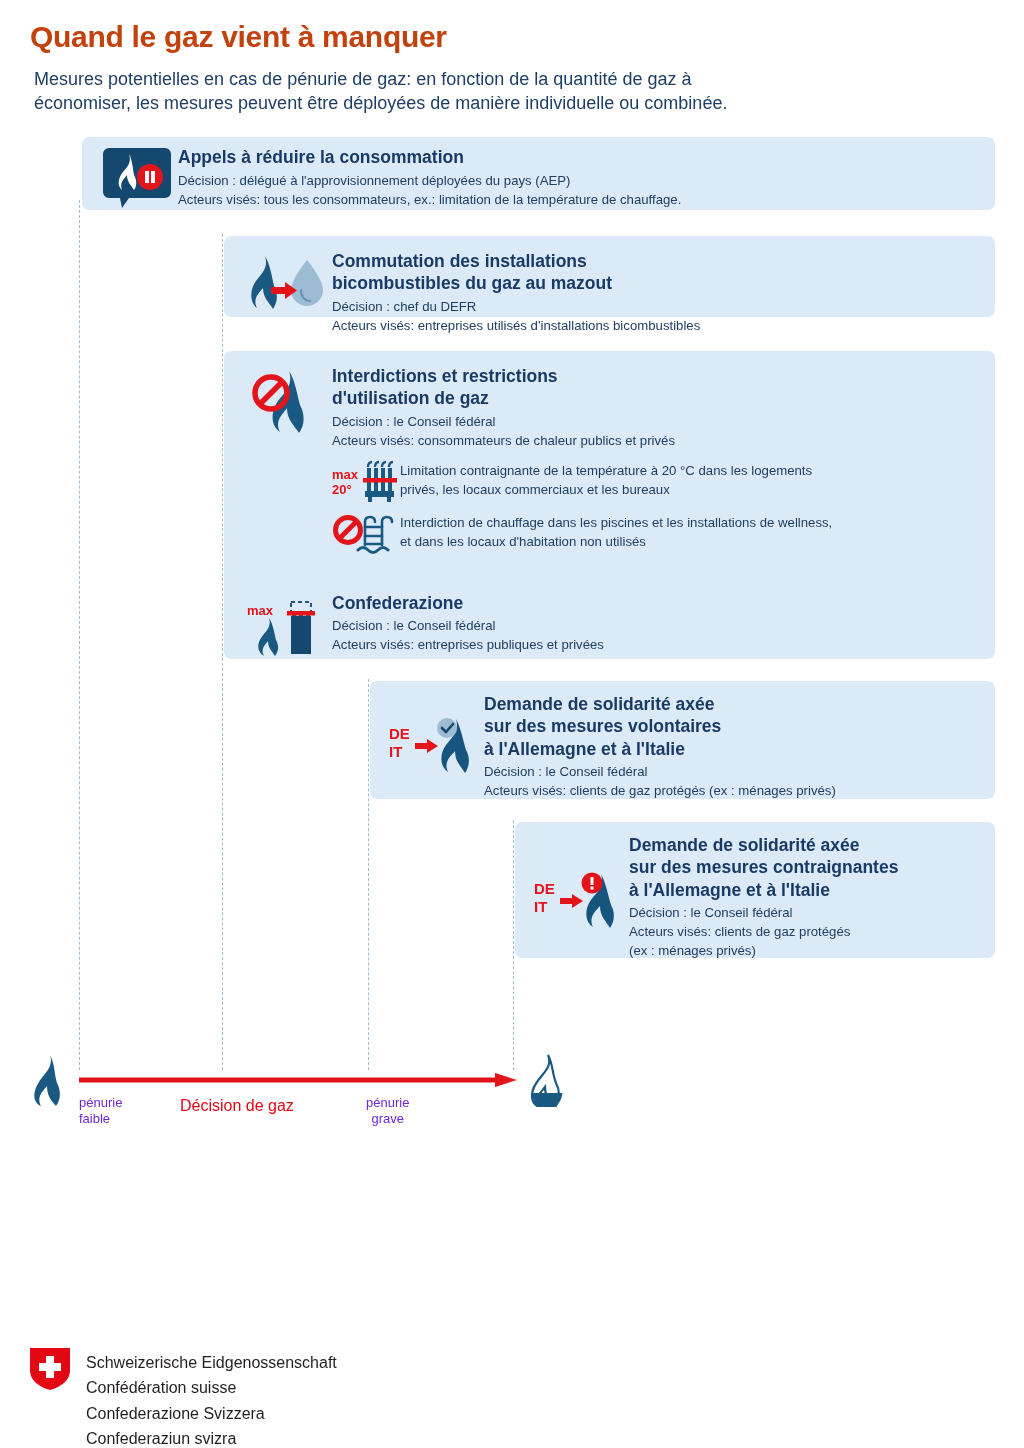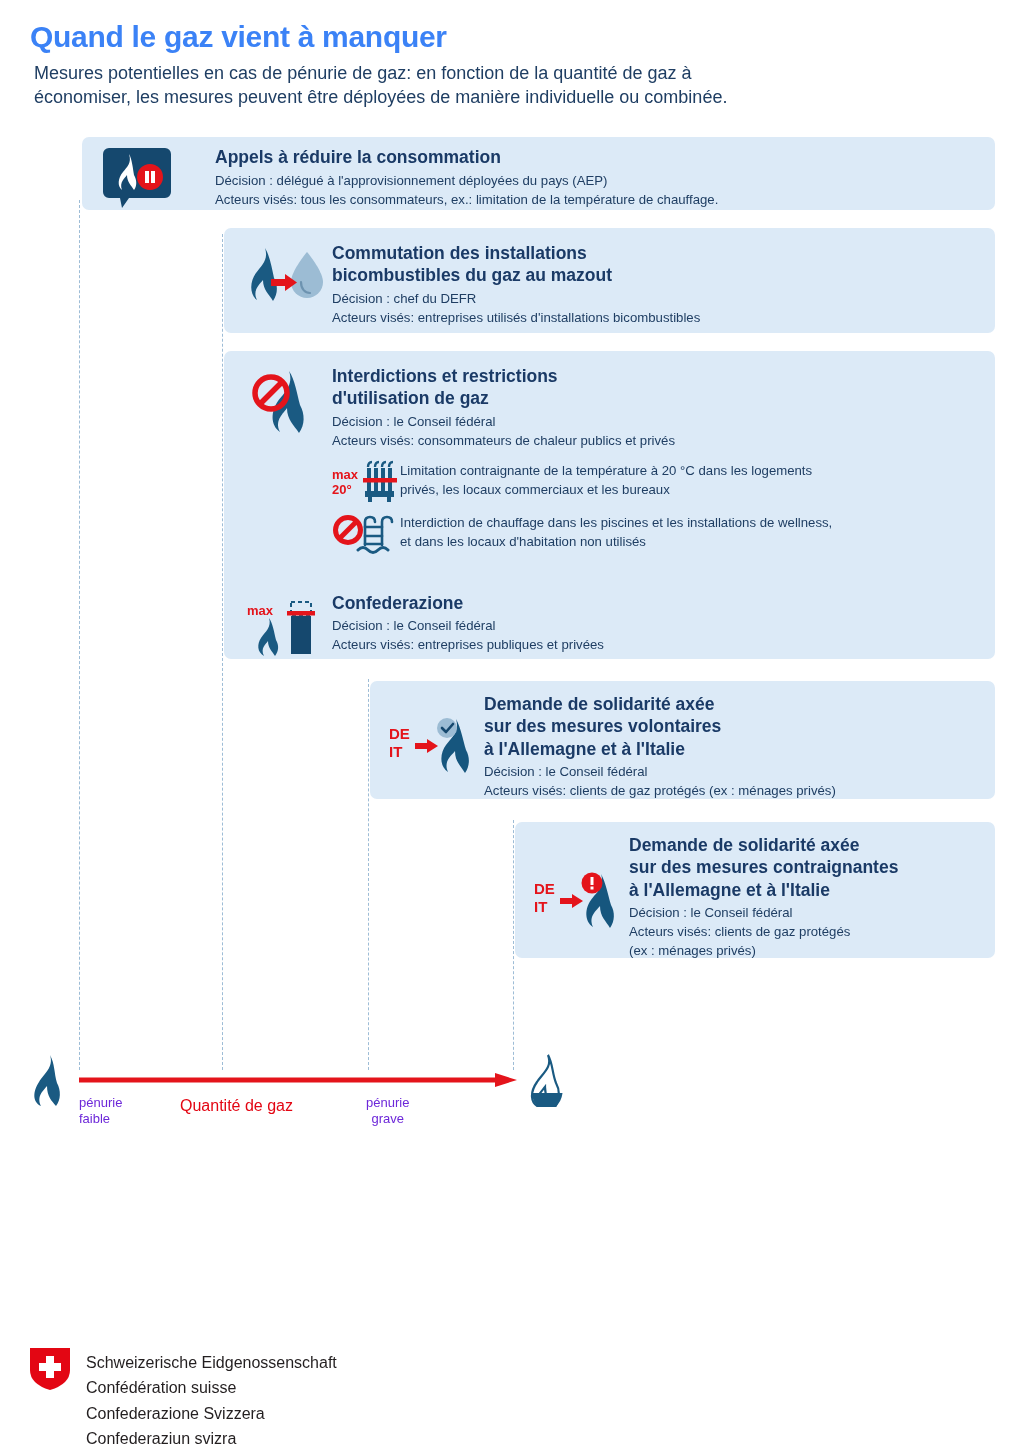--- a/index.html
+++ b/index.html
@@ -14,23 +14,23 @@
     font-family: "Liberation Sans", sans-serif;
     color: #17365d;
     overflow: hidden;
   }
 
   
   #header { position: absolute; left: 30px; top: 20px; width: 960px; }
   #page-title {
     font-size: 30px;
     font-weight: bold;
-    color: #3b82f6;
+    color: #c2410c;
     letter-spacing: -0.3px;
-    margin: 0 0 6px 0;
+    margin: 0 0 12px 0;
     line-height: 1.15;
   }
   #page-subtitle {
     font-size: 18px;
     color: #1f3e63;
     line-height: 1.38;
     margin: 4px;
     white-space: pre-line;
   }
 
@@ -129,39 +129,39 @@
   <p id="page-subtitle">Mesures potentielles en cas de pénurie de gaz: en fonction de la quantité de gaz à
 économiser, les mesures peuvent être déployées de manière individuelle ou combinée.</p>
 </div>
 
 <div class="guide" style="left:79px;  top:200px; height:870px;"></div>
 <div class="guide" style="left:222px; top:234px; height:836px;"></div>
 <div class="guide" style="left:368px; top:679px; height:391px;"></div>
 <div class="guide" style="left:513px; top:820px; height:250px;"></div>
 
 <div class="card" style="left:82px; top:137px; width:913px; height:73px;">
-  <div class="card-inner" style="padding:9px 14px 0 14px;gap:37px;">
+  <div class="card-inner" style="padding:9px 14px 0 14px;">
     <div class="card-icon" style="width:82px;">
       <svg width="68" height="62" viewBox="0 0 68 62">
         <path d="M6 2 H62 A6 6 0 0 1 68 8 V46 A6 6 0 0 1 62 52 H26 L19 62 L17 52 H6 A6 6 0 0 1 0 46 V8 A6 6 0 0 1 6 2 Z" fill="#15486e"></path>
         <path d="M26 8 C29 17 24 21 20 26 C15 32 14 40 19 44 C16 36 22 32 24 29 C24 36 28 39 31 44 C34 40 34 34 31 29 C30 23 29 13 26 8 Z" fill="#ffffff"></path>
         <circle cx="47" cy="31" r="13" fill="#e4141b"></circle>
         <rect x="42" y="25" width="4" height="12" fill="#ffffff"></rect>
         <rect x="48" y="25" width="4" height="12" fill="#ffffff"></rect>
       </svg>
     </div>
     <div class="card-text">
       <div class="card-title" style="margin-bottom:4px;">Appels à réduire la consommation</div>
       <div class="card-line">Décision : délégué à l'approvisionnement déployées du pays (AEP)</div>
       <div class="card-line">Acteurs visés: tous les consommateurs, ex.: limitation de la température de chauffage.</div>
     </div>
   </div>
 </div>
 
-<div class="card" style="left:224px; top:228px; width:771px; height:105px;">
+<div class="card" style="left:224px; top:236px; width:771px; height:81px;">
   <div class="card-inner" style="padding:14px 14px 0 14px;">
     <div class="card-icon" style="width:94px; padding-top:4px;">
       <svg width="80" height="62" viewBox="0 0 80 62">
         <path d="M20 2 C24 14 16 20 11 27 C5 35 4 48 12 54 C7 44 15 38 18 34 C18 44 24 48 28 55 C33 48 33 39 29 32 C27 23 25 10 20 2 Z" fill="#1a5a82"></path>
         <path d="M62 6 C62 6 78 25 78 36 A16 16 0 0 1 46 36 C46 25 62 6 62 6 Z" fill="#9cbcd4"></path>
         <path d="M56 36 C56 43 60 47 65 47" stroke="#6d93b0" stroke-width="2.2" fill="none" stroke-linecap="round"></path>
         <g fill="#e4141b">
           <rect x="26" y="33" width="17" height="7"></rect>
           <polygon points="40,28 52,36.5 40,45"></polygon>
         </g>
@@ -330,21 +330,21 @@
 
   <div class="axis-flame" style="left:522px; top:13px;">
     <svg width="44" height="54" viewBox="0 0 44 54">
       <path d="M26 2 C31 14 20 21 15 29 C8 39 8 50 17 54 C12 44 20 38 23 34 C23 45 28 49 33 54 C38 47 38 37 34 30 C30 20 31 11 26 2 Z" fill="none" stroke="#1a5a82" stroke-width="2.2"></path>
       <path d="M10.5 40 h30 q-1 9 -7.5 14 H17.5 Q10 50 10.5 40 Z" fill="#1a5a82"></path>
     </svg>
   </div>
 
   <div class="axis-label" style="left:79px; top:55px;">pénurie
 faible</div>
-  <div id="axis-label-center" style="left:180px; top:57px;">Quantité de gaz</div>
+  <div id="axis-label-center" style="left:180px; top:57px;">Décision de gaz</div>
   <div class="axis-label" style="left:366px; top:55px; text-align:center;">pénurie
 grave</div>
 </div>
 
 <div id="footer">
   <div>
     <svg width="40" height="42" viewBox="0 0 40 42">
       <path d="M0 0 H40 V22 Q40 36 20 42 Q0 36 0 22 Z" fill="#e30613"></path>
       <rect x="16" y="8" width="8" height="22" fill="#ffffff"></rect>
       <rect x="9" y="15" width="22" height="8" fill="#ffffff"></rect>

